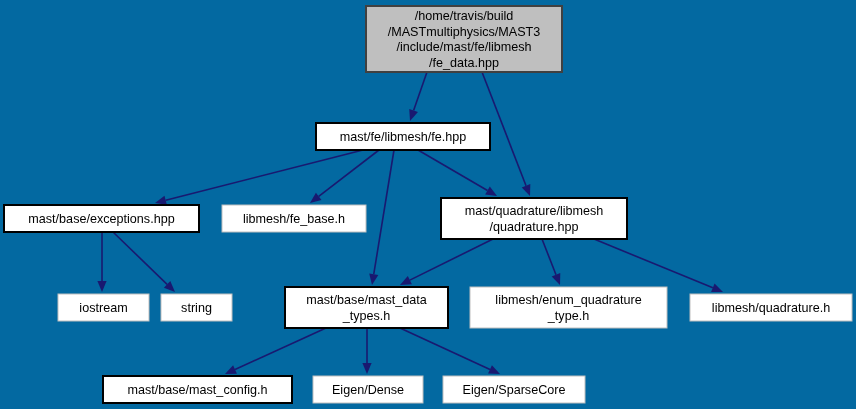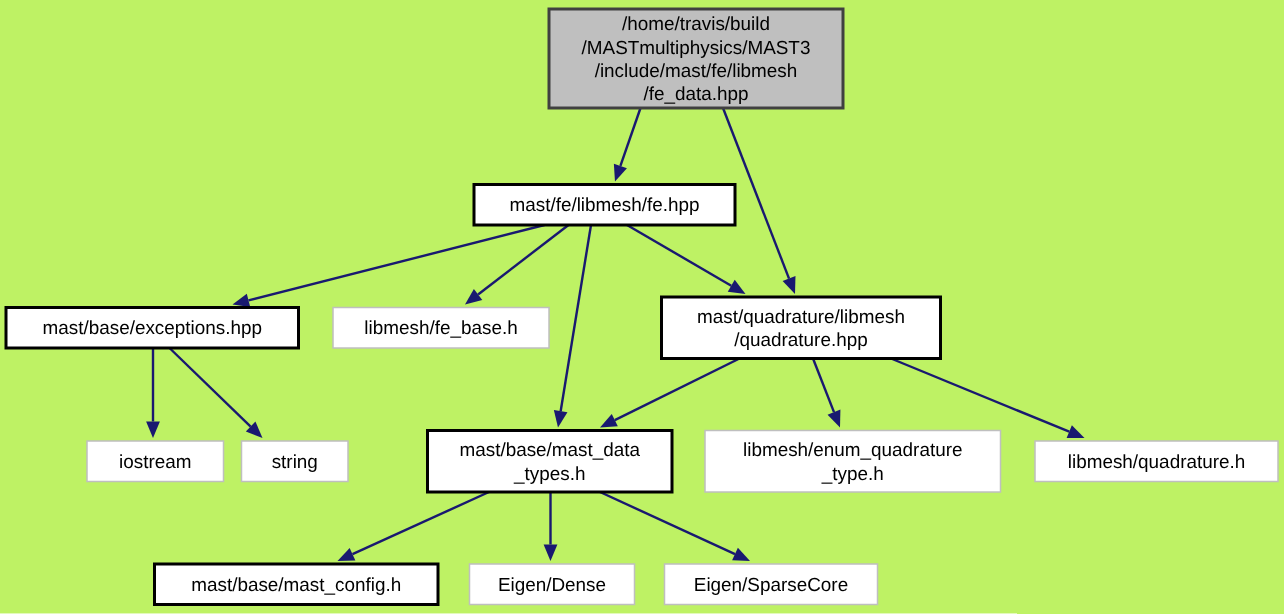--- a/index.html
+++ b/index.html
@@ -4,21 +4,21 @@
 <style>
   html, body {
     margin: 0;
     padding: 0;
     background: #ffffff;
   }
   #graph-root {
     position: relative;
     width: 856px;
     height: 409px;
-    background: #bef264;
+    background: #0369a1;
     font-family: "Liberation Sans", sans-serif;
     overflow: hidden;
   }
   svg.graph-canvas {
     position: absolute;
     left: 0;
     top: 0;
     width: 856px;
     height: 409px;
   }

